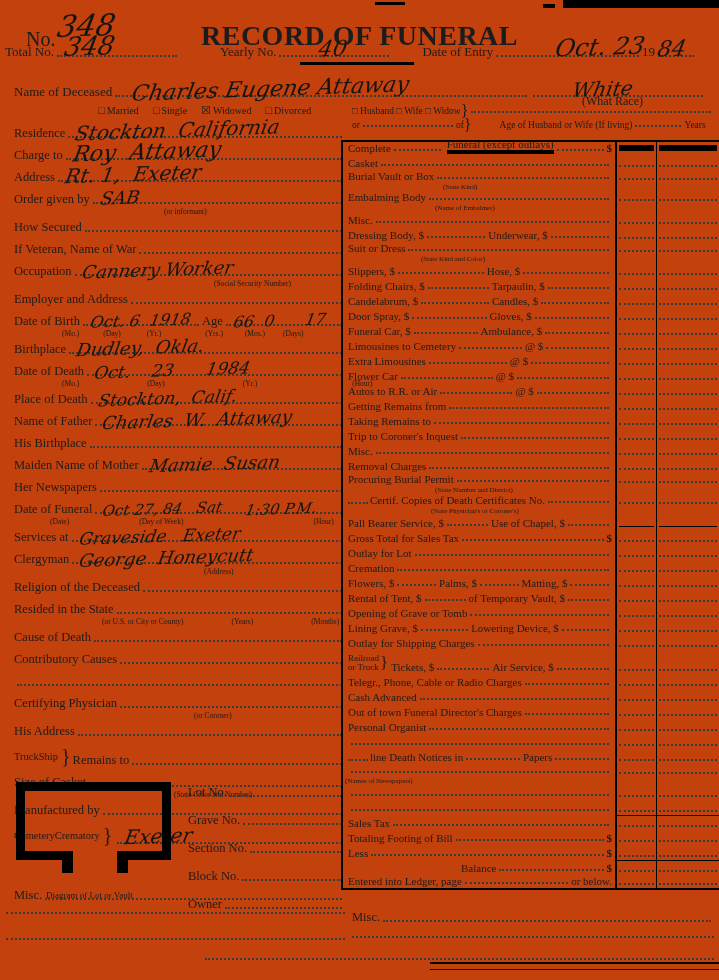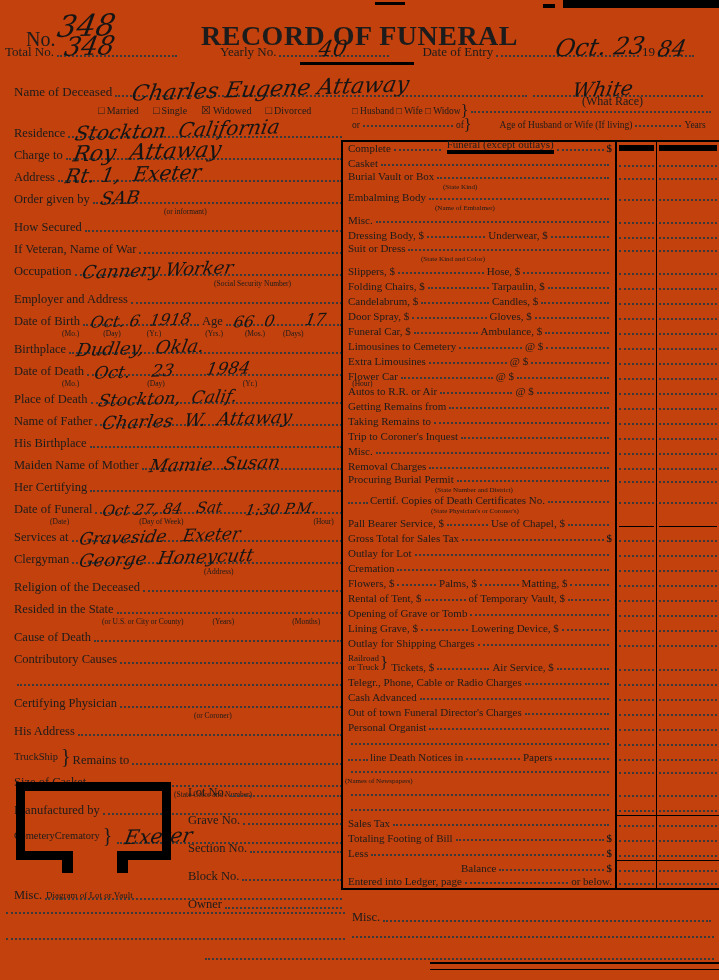--- a/index.html
+++ b/index.html
@@ -244,21 +244,21 @@
         <span class="lbl">His Birthplace</span>
         <span class="fill"></span>
       </div>
       <div class="lrow">
         <span class="lbl">Maiden Name of Mother</span>
         <span class="fill">
           <span class="hw" style="font-size: 18px;">Mamie  Susan</span>
         </span>
       </div>
       <div class="lrow">
-        <span class="lbl">Her Certifying</span>
+        <span class="lbl">Her Newspapers</span>
         <span class="fill"></span>
       </div>
       <div class="lrow">
         <span class="lbl">Date of Funeral</span>
         <span class="fill">
           <span class="hw" style="font-size: 15px;">Oct 27, 84   Sat</span>
           <span class="hw hr" style="font-size: 15px;">1:30 P.M.</span>
         </span>
       </div>
       <div class="lsubs">
@@ -284,21 +284,21 @@
       <div class="lrow">
         <span class="lbl">Religion of the Deceased</span>
         <span class="fill"></span>
       </div>
       <div class="lrow">
         <span class="lbl">Resided in the State</span>
         <span class="fill"></span>
       </div>
       <div class="lsubs">
         <span style="margin-left: 88px;">(or U.S. or City or County)</span>
-        <span style="margin-left: 29px;">(Years)</span>
+        <span style="margin-left: 48px;">(Years)</span>
         <span style="margin-left: 58px;">(Months)</span>
       </div>
       <div class="lrow">
         <span class="lbl">Cause of Death</span>
         <span class="fill"></span>
       </div>
       <div class="lrow">
         <span class="lbl">Contributory Causes</span>
         <span class="fill"></span>
       </div>

